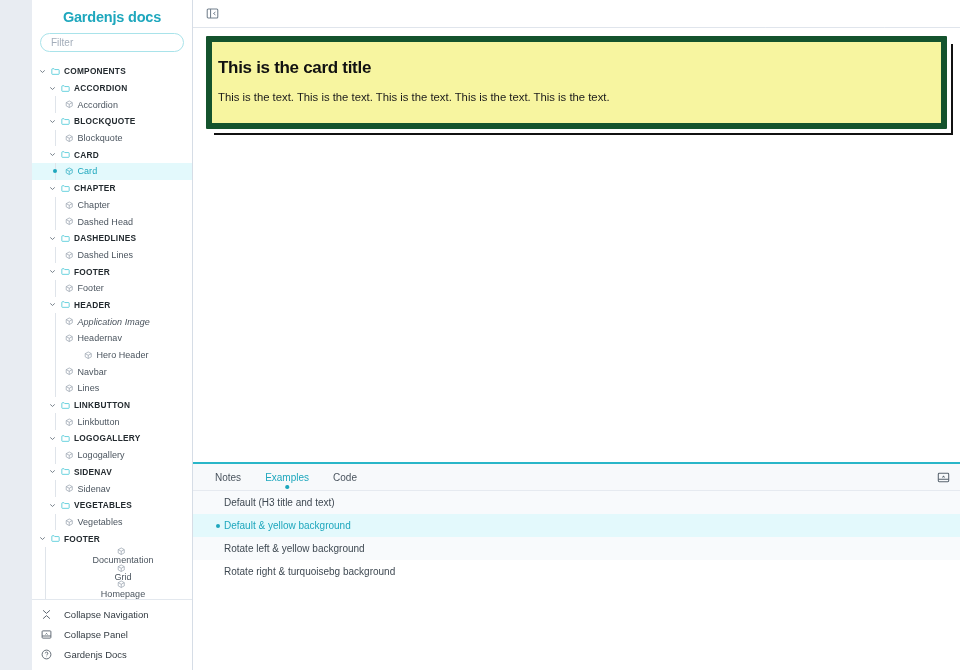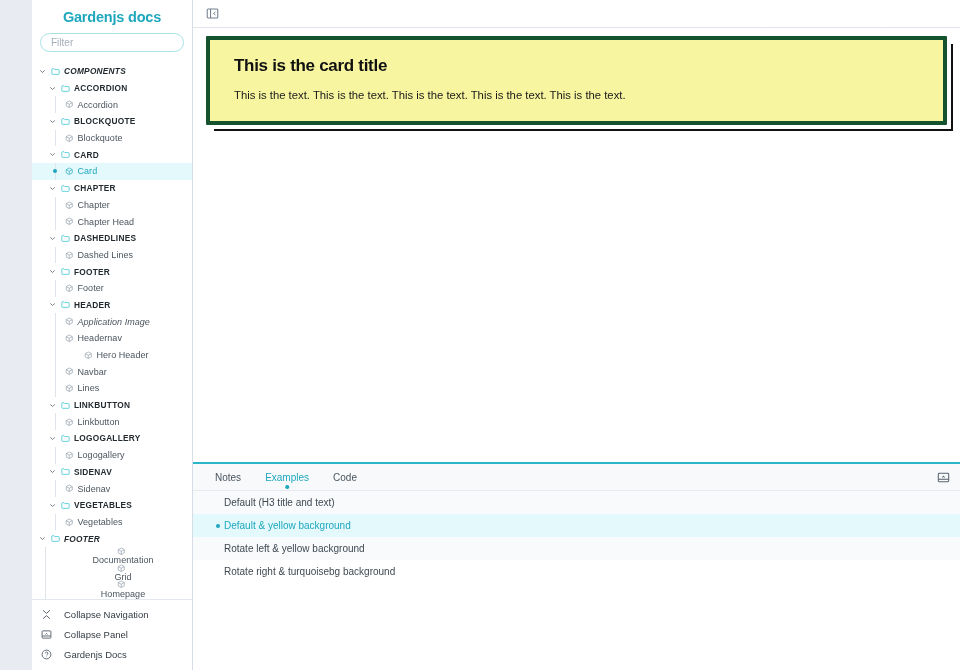--- a/index.html
+++ b/index.html
@@ -80,21 +80,21 @@
     font-weight: bold;
     font-size: 8.3px;
     letter-spacing: 0.25px;
     color: #232a2f;
   }
   .leaf-label {
     font-size: 9px;
     color: #4a545e;
     letter-spacing: 0.05px;
   }
-  .lvl0 { padding-left: 6px; font-style: italic; }
+  .lvl0 { padding-left: 6px; }
   .lvl1 { padding-left: 16px; }
   .lvl2 { padding-left: 27px; }
   .lvl1leaf { padding-left: 27px; flex-direction: column; }
   .guide {
     position: absolute;
     left: 23px; top: 0; bottom: 0;
     width: 1px; background: #dfe4ea;
   }
   .guide-l0 { left: 13px; }
   .node.selected { background: #e3f9fc; }
@@ -162,23 +162,23 @@
   .canvas {
     flex: 1 1 auto;
     background: #ffffff;
     position: relative;
     overflow: hidden;
   }
   .card-shadow-wrap { position: absolute; left: 13px; top: 8px; right: 13px; }
   .ncard {
     position: relative;
     background: #f7f5a0;
-    border: 4px solid #14532d;
+    border: 6px solid #14532d;
     box-shadow: 5px 5px 0 -1px #ffffff, 7px 7px 0 -1px #111111;
-    padding: 16px 18px 18px 24px;
+    padding: 16px 18px 18px 6px;
     border-radius: 1px;
   }
   .ncard h3 {
     font-size: 17px;
     font-weight: bold;
     color: #111;
     letter-spacing: -0.3px;
     margin-bottom: 12px;
   }
   .ncard p {
@@ -368,21 +368,21 @@
         </div>
         <div class="node lvl2" style="padding-left: 33px;">
           <span class="guide"></span>
           <span class="cmp">
             <svg width="8.5" height="8.5" viewBox="0 0 14 14" fill="none" stroke="#8b96a3" stroke-width="1.05">
               <path d="M7 1.6 L12 4.3 L12 9.7 L7 12.4 L2 9.7 L2 4.3 Z"></path>
               <path d="M2.2 4.4 L7 7 L11.8 4.4"></path>
               <path d="M7 7 L7 12.3"></path>
             </svg>
           </span>
-          <span class="leaf-label">Chapter Head</span>
+          <span class="leaf-label">Dashed Head</span>
         </div>
         <div class="node lvl1" style="padding-left: 16px;">
           <span class="chev">
             <svg width="7" height="7" viewBox="0 0 10 10" fill="none" stroke="#6b7580" stroke-width="1.3" stroke-linecap="round">
               <path d="M2.2 3.8 L5 6.4 L7.8 3.8"></path>
             </svg>
           </span>
           <span class="fold" style="margin-left: 4px;">
             <svg width="9" height="9" viewBox="0 0 14 14" fill="none" stroke="#46c7d6" stroke-width="1.25">
               <path d="M1.3 3.6a.9.9 0 0 1 .9-.9h2.6l1.1 1.3h5.9a.9.9 0 0 1 .9.9v5.6a.9.9 0 0 1-.9.9H2.2a.9.9 0 0 1-.9-.9z"></path>

